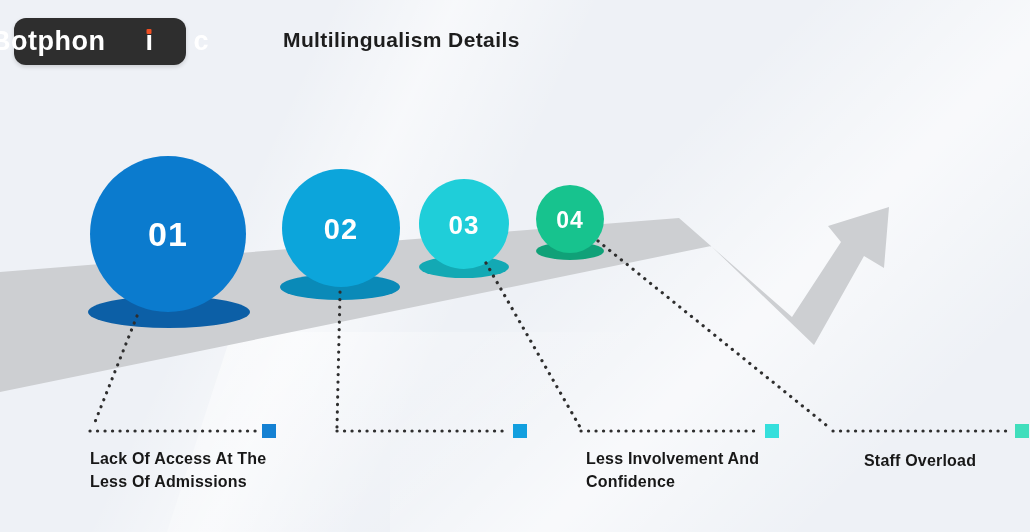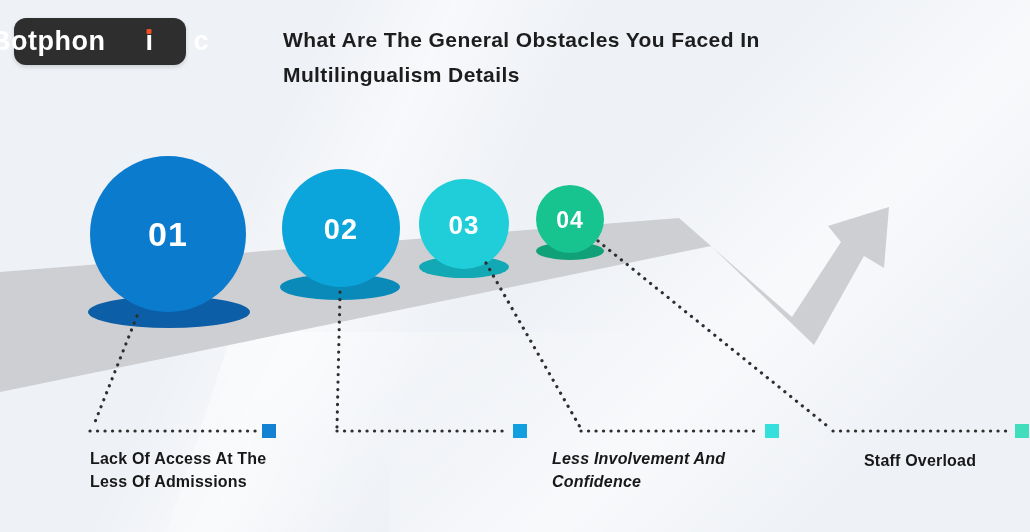--- a/index.html
+++ b/index.html
@@ -54,21 +54,21 @@
     font-weight:700;fill:#ffffff;letter-spacing:1px;
   }
 
   .item-label{
     position:absolute;
     font-size:16px;font-weight:700;color:#181818;
     line-height:23px;letter-spacing:0.2px;
   }
   .label-1{left:90px;top:447px;width:196px;}
   .label-2{left:336px;top:447px;width:196px;}
-  .label-3{left:552px;top:447px;width:210px;font-style:italic;}
+  .label-3{left:586px;top:447px;width:210px;}
   .label-4{left:864px;top:449px;width:170px;}
 </style>
 </head>
 <body>
 
 <div class="stage" style="background-color: rgb(238, 241, 246);">
 
   <div class="decor">
     <div class="streak1"></div>
     <div class="streak2"></div>
@@ -77,21 +77,20 @@
 
   <div class="logo" style="background-color: rgb(46, 46, 46);">
     <span class="logo-text">
         <span>Botphon</span>
         <span class="iwrap"><span>ı</span><span class="idot" style="background-color: rgb(240, 79, 35);"></span></span>
         <span>c</span>
       </span>
   </div>
 
   <div class="title" style="color: rgb(29, 29, 29);">
-    <div>What Are The General Obstacles You Faced In</div>
     <div>Multilingualism Details</div>
   </div>
 
   <svg class="diagram-svg" width="1030" height="532" viewBox="0 0 1030 532">
 
     <path d="M 0,272 L 679,218 L 792,317 L 841,242 L 828,226 L 889,207 L 884,268 L 864,256 L 814,345 L 711,246 L 0,392 Z" fill="#cdcfd2"></path>
 
     <g>
       <ellipse cx="169" cy="312" rx="81" ry="16" fill="#0c5fa6"></ellipse>
       <circle cx="168" cy="234" r="78" fill="#0b7bce"></circle>

